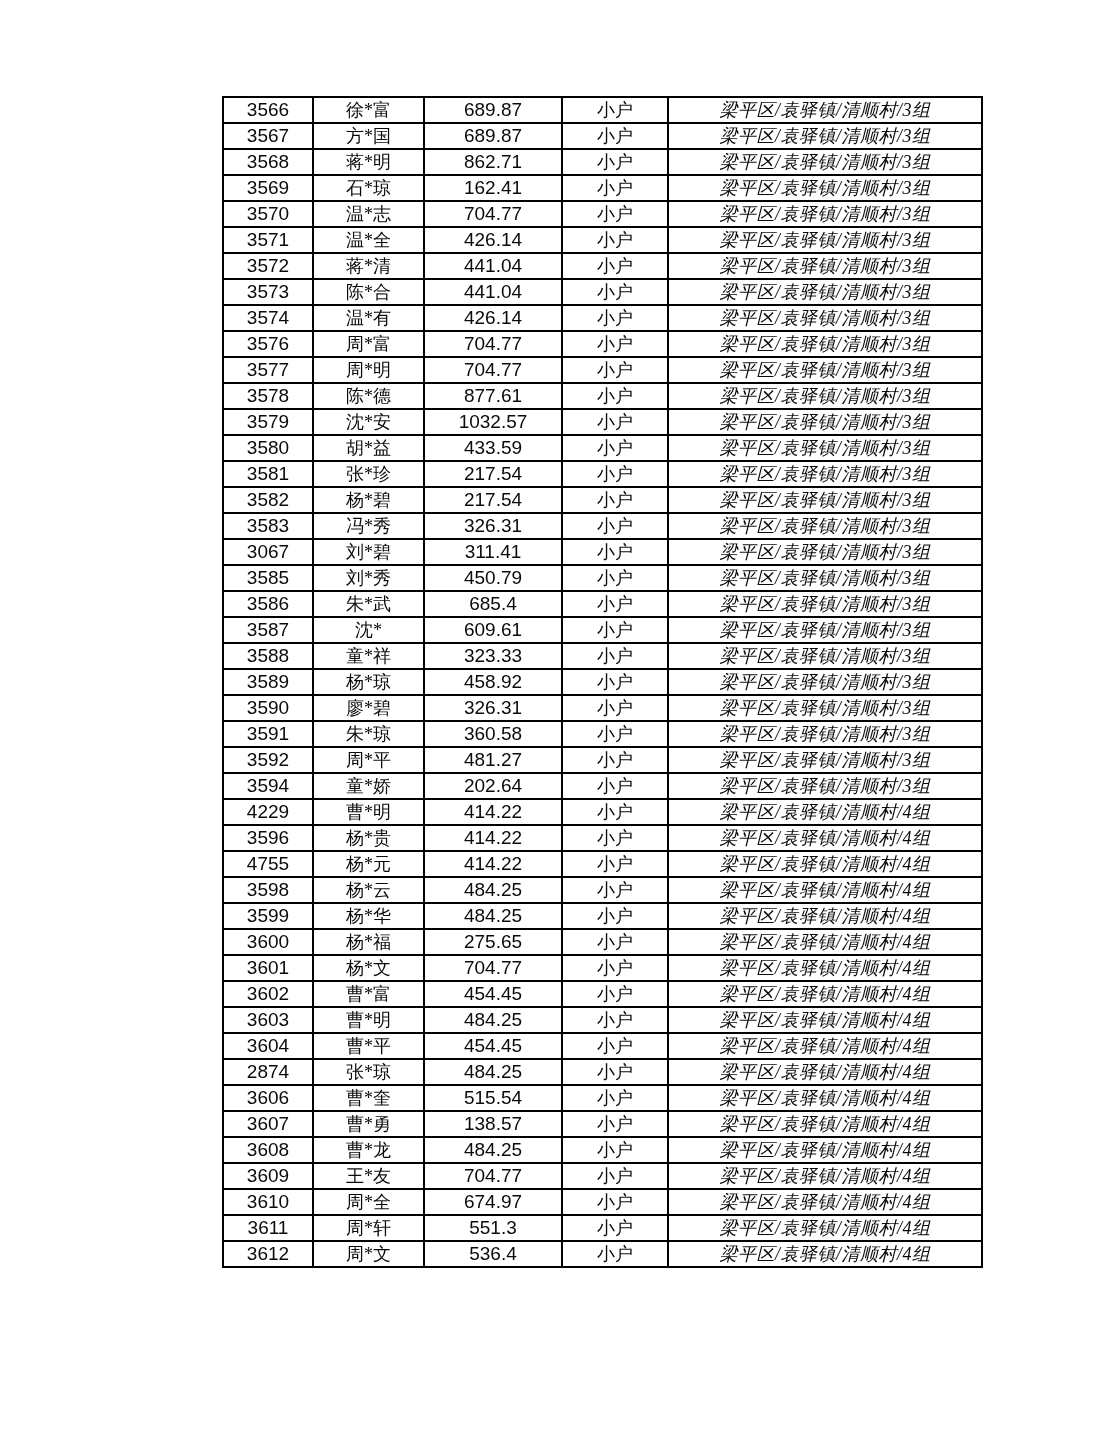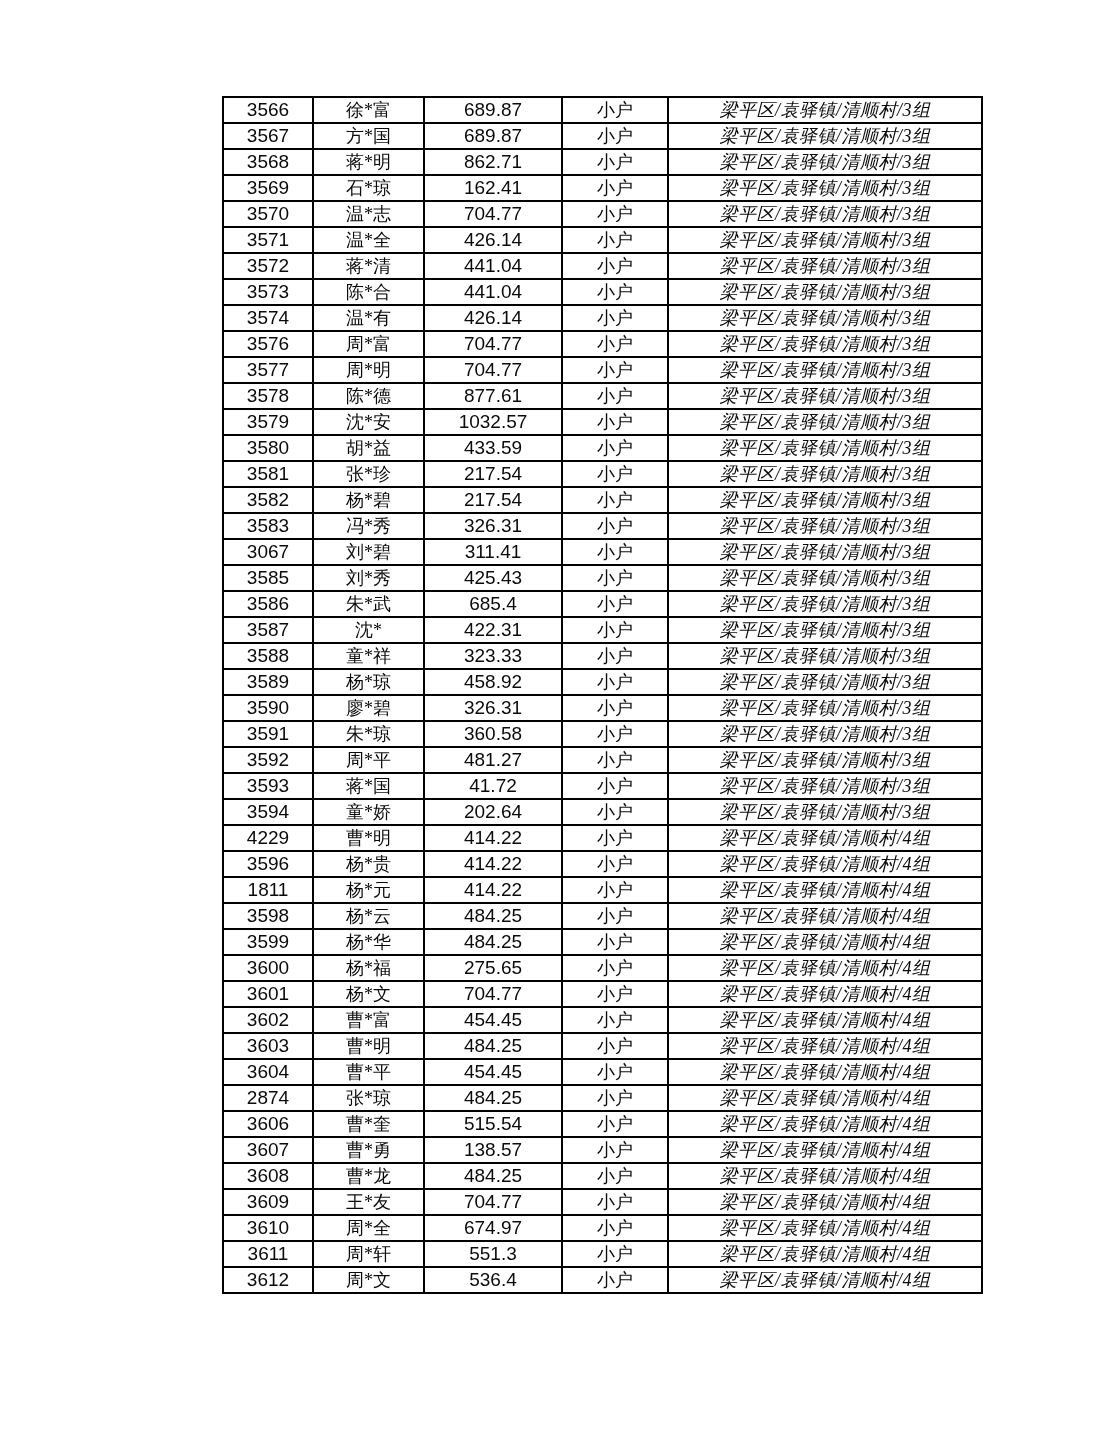--- a/index.html
+++ b/index.html
@@ -193,35 +193,35 @@
         <tr>
           <td class="cell-serial">3067</td>
           <td class="cell-name">刘*碧</td>
           <td class="cell-amount">311.41</td>
           <td class="cell-type">小户</td>
           <td class="cell-address">梁平区/袁驿镇/清顺村/3组</td>
         </tr>
         <tr>
           <td class="cell-serial">3585</td>
           <td class="cell-name">刘*秀</td>
-          <td class="cell-amount">425.43</td>
+          <td class="cell-amount">450.79</td>
           <td class="cell-type">小户</td>
           <td class="cell-address">梁平区/袁驿镇/清顺村/3组</td>
         </tr>
         <tr>
           <td class="cell-serial">3586</td>
           <td class="cell-name">朱*武</td>
           <td class="cell-amount">685.4</td>
           <td class="cell-type">小户</td>
           <td class="cell-address">梁平区/袁驿镇/清顺村/3组</td>
         </tr>
         <tr>
           <td class="cell-serial">3587</td>
           <td class="cell-name">沈*</td>
-          <td class="cell-amount">422.31</td>
+          <td class="cell-amount">609.61</td>
           <td class="cell-type">小户</td>
           <td class="cell-address">梁平区/袁驿镇/清顺村/3组</td>
         </tr>
         <tr>
           <td class="cell-serial">3588</td>
           <td class="cell-name">童*祥</td>
           <td class="cell-amount">323.33</td>
           <td class="cell-type">小户</td>
           <td class="cell-address">梁平区/袁驿镇/清顺村/3组</td>
         </tr>
@@ -247,27 +247,20 @@
           <td class="cell-address">梁平区/袁驿镇/清顺村/3组</td>
         </tr>
         <tr>
           <td class="cell-serial">3592</td>
           <td class="cell-name">周*平</td>
           <td class="cell-amount">481.27</td>
           <td class="cell-type">小户</td>
           <td class="cell-address">梁平区/袁驿镇/清顺村/3组</td>
         </tr>
         <tr>
-          <td class="cell-serial">3593</td>
-          <td class="cell-name">蒋*国</td>
-          <td class="cell-amount">41.72</td>
-          <td class="cell-type">小户</td>
-          <td class="cell-address">梁平区/袁驿镇/清顺村/3组</td>
-        </tr>
-        <tr>
           <td class="cell-serial">3594</td>
           <td class="cell-name">童*娇</td>
           <td class="cell-amount">202.64</td>
           <td class="cell-type">小户</td>
           <td class="cell-address">梁平区/袁驿镇/清顺村/3组</td>
         </tr>
         <tr>
           <td class="cell-serial">4229</td>
           <td class="cell-name">曹*明</td>
           <td class="cell-amount">414.22</td>
@@ -275,21 +268,21 @@
           <td class="cell-address">梁平区/袁驿镇/清顺村/4组</td>
         </tr>
         <tr>
           <td class="cell-serial">3596</td>
           <td class="cell-name">杨*贵</td>
           <td class="cell-amount">414.22</td>
           <td class="cell-type">小户</td>
           <td class="cell-address">梁平区/袁驿镇/清顺村/4组</td>
         </tr>
         <tr>
-          <td class="cell-serial">1811</td>
+          <td class="cell-serial">4755</td>
           <td class="cell-name">杨*元</td>
           <td class="cell-amount">414.22</td>
           <td class="cell-type">小户</td>
           <td class="cell-address">梁平区/袁驿镇/清顺村/4组</td>
         </tr>
         <tr>
           <td class="cell-serial">3598</td>
           <td class="cell-name">杨*云</td>
           <td class="cell-amount">484.25</td>
           <td class="cell-type">小户</td>

